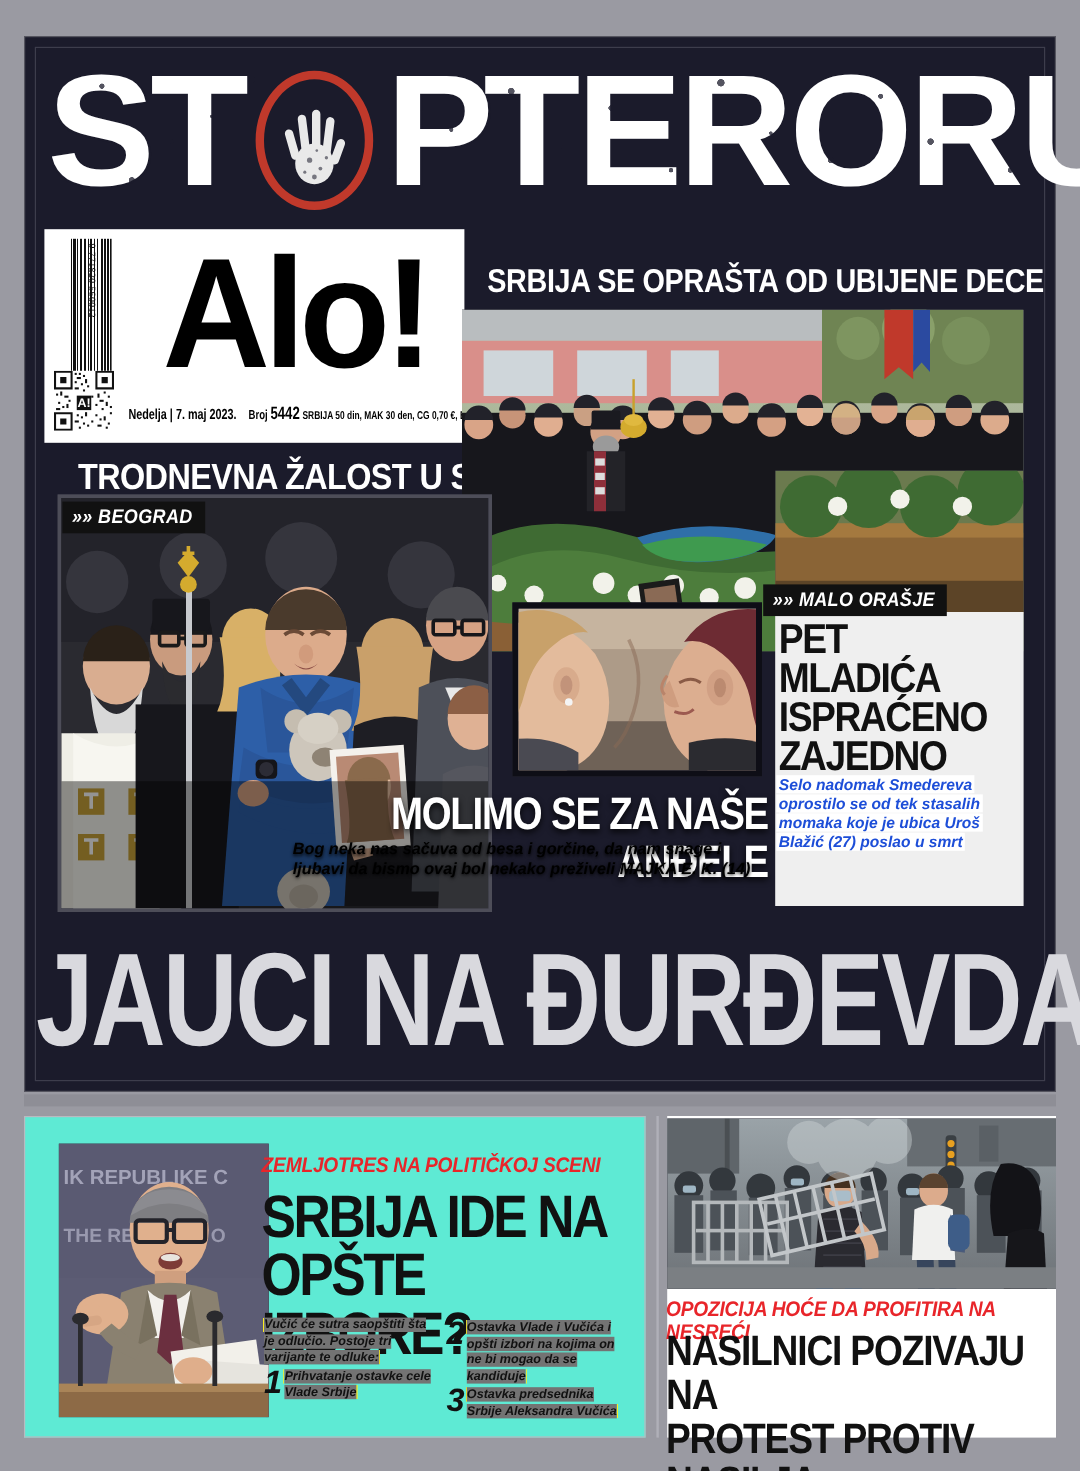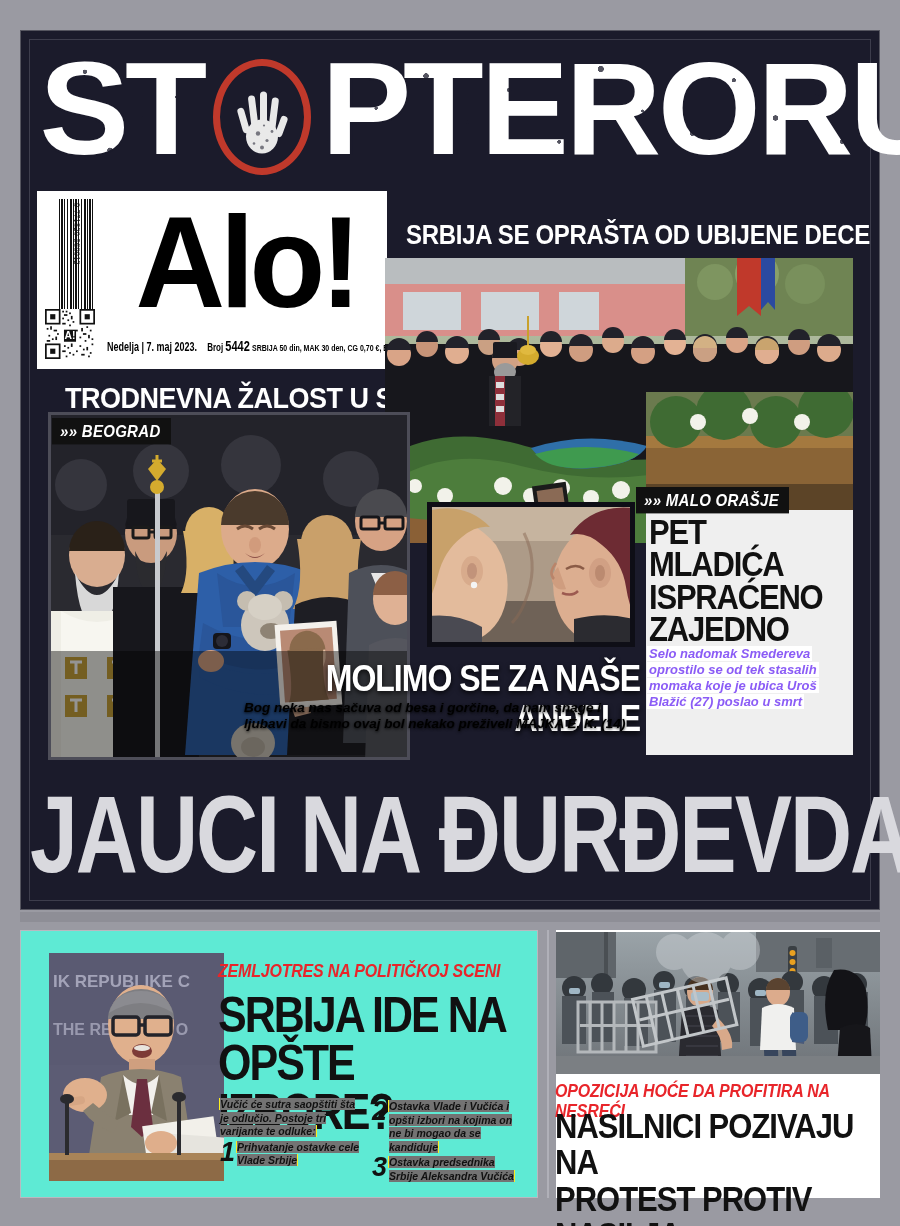--- a/index.html
+++ b/index.html
@@ -178,21 +178,21 @@
     background:#efefef; padding:6px 8px 8px 3px;
   }
   .orasje-head{
     font-weight:bold; font-size:31px; line-height:29px; color:#111;
     letter-spacing:-1.2px;
     transform:scaleY(1.12); transform-origin:left top;
   }
   .orasje-body{
     margin-top:14px;
     font-style:italic; font-weight:bold; font-size:13px; line-height:16px;
-    color:#8b5cf6;
+    color:#1d4ed8;
   }
   .orasje-body span{ background:#fff; box-shadow:2px 0 0 #fff,-2px 0 0 #fff; }
 
   
   .jauci{
     position:absolute; left:30px; top:772px; width:840px;
     text-align:center;
     color:#d9d9de; font-weight:bold; font-size:86px; line-height:96px;
     letter-spacing:-2px;
     transform:scaleY(1.28); transform-origin:center top;

